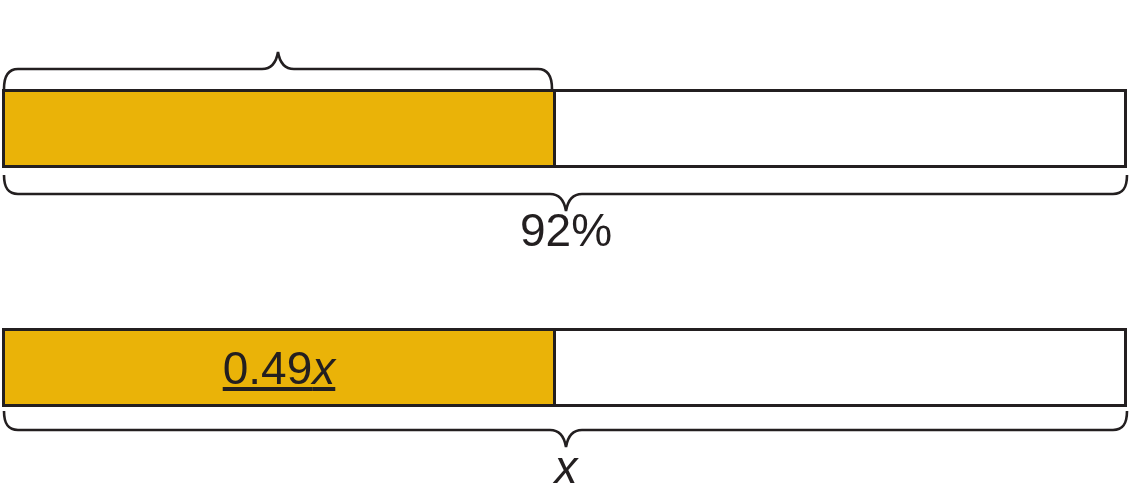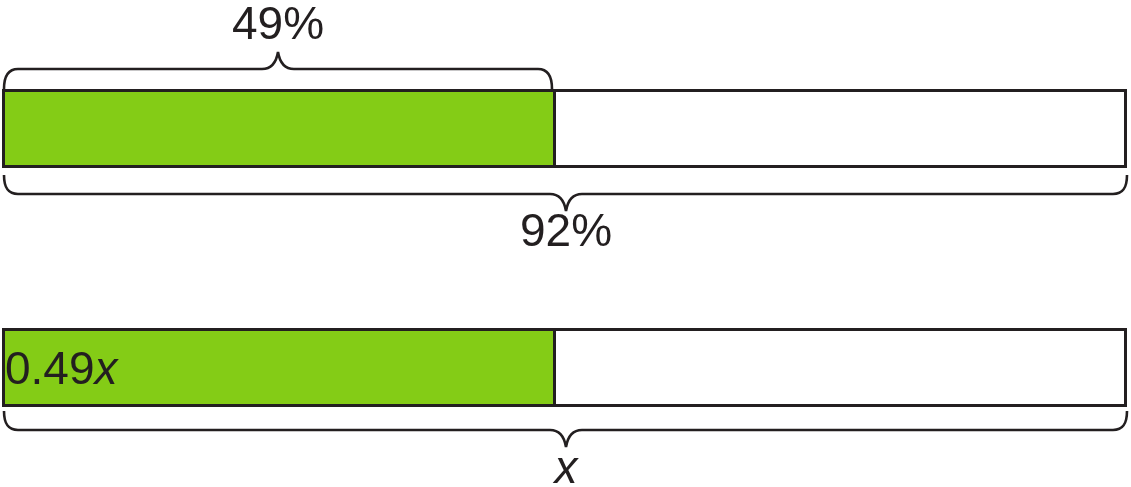--- a/index.html
+++ b/index.html
@@ -32,26 +32,28 @@
     border: 3px solid #231f20;
     box-sizing: border-box;
     background: #ffffff;
     display: flex;
   }
   .tape-bar.bar-one { top: 89px; }
   .tape-bar.bar-two { top: 328px; }
   .shaded-segment {
     width: 548px;
     height: 100%;
-    background: #84cc16;
+    background: #eab308;
     border-right: 3px solid #231f20;
     box-sizing: content-box;
     flex: 0 0 auto;
     display: flex;
     align-items: center;
+    justify-content: center;
+    text-decoration: underline;
   }
   .unshaded-segment {
     flex: 1 1 auto;
     background: #ffffff;
   }
   .diagram-label {
     position: absolute;
     font-size: 46px;
     line-height: 1;
     color: #231f20;
@@ -73,21 +75,20 @@
 <body>
 
 <div class="canvas">
 
   <svg class="brace-layer" viewBox="0 0 1131 487" xmlns="http://www.w3.org/2000/svg">
     <path d="M4,89 C4,76 8,69 18,69 H262 C271,69 276,64 278,52 C280,64 285,69 294,69 H538 C548,69 552,76 552,89" fill="none" stroke="#231f20" stroke-width="2.6"></path>
     <path d="M4,175 C4,188 8,194 18,194 H550 C559,194 564,199 566,211 C568,199 573,194 582,194 H1113 C1123,194 1127,188 1127,175" fill="none" stroke="#231f20" stroke-width="2.6"></path>
     <path d="M4,411 C4,424 8,430 18,430 H550 C559,430 564,435 566,447 C568,435 573,430 582,430 H1113 C1123,430 1127,424 1127,411" fill="none" stroke="#231f20" stroke-width="2.6"></path>
   </svg>
 
-  <div class="diagram-label label-49">49%</div>
 
   <div class="tape-bar bar-one">
     <div class="shaded-segment"></div>
     <div class="unshaded-segment"></div>
   </div>
 
   <div class="diagram-label label-100">92%</div>
 
   <div class="tape-bar bar-two">
     <div class="shaded-segment">

